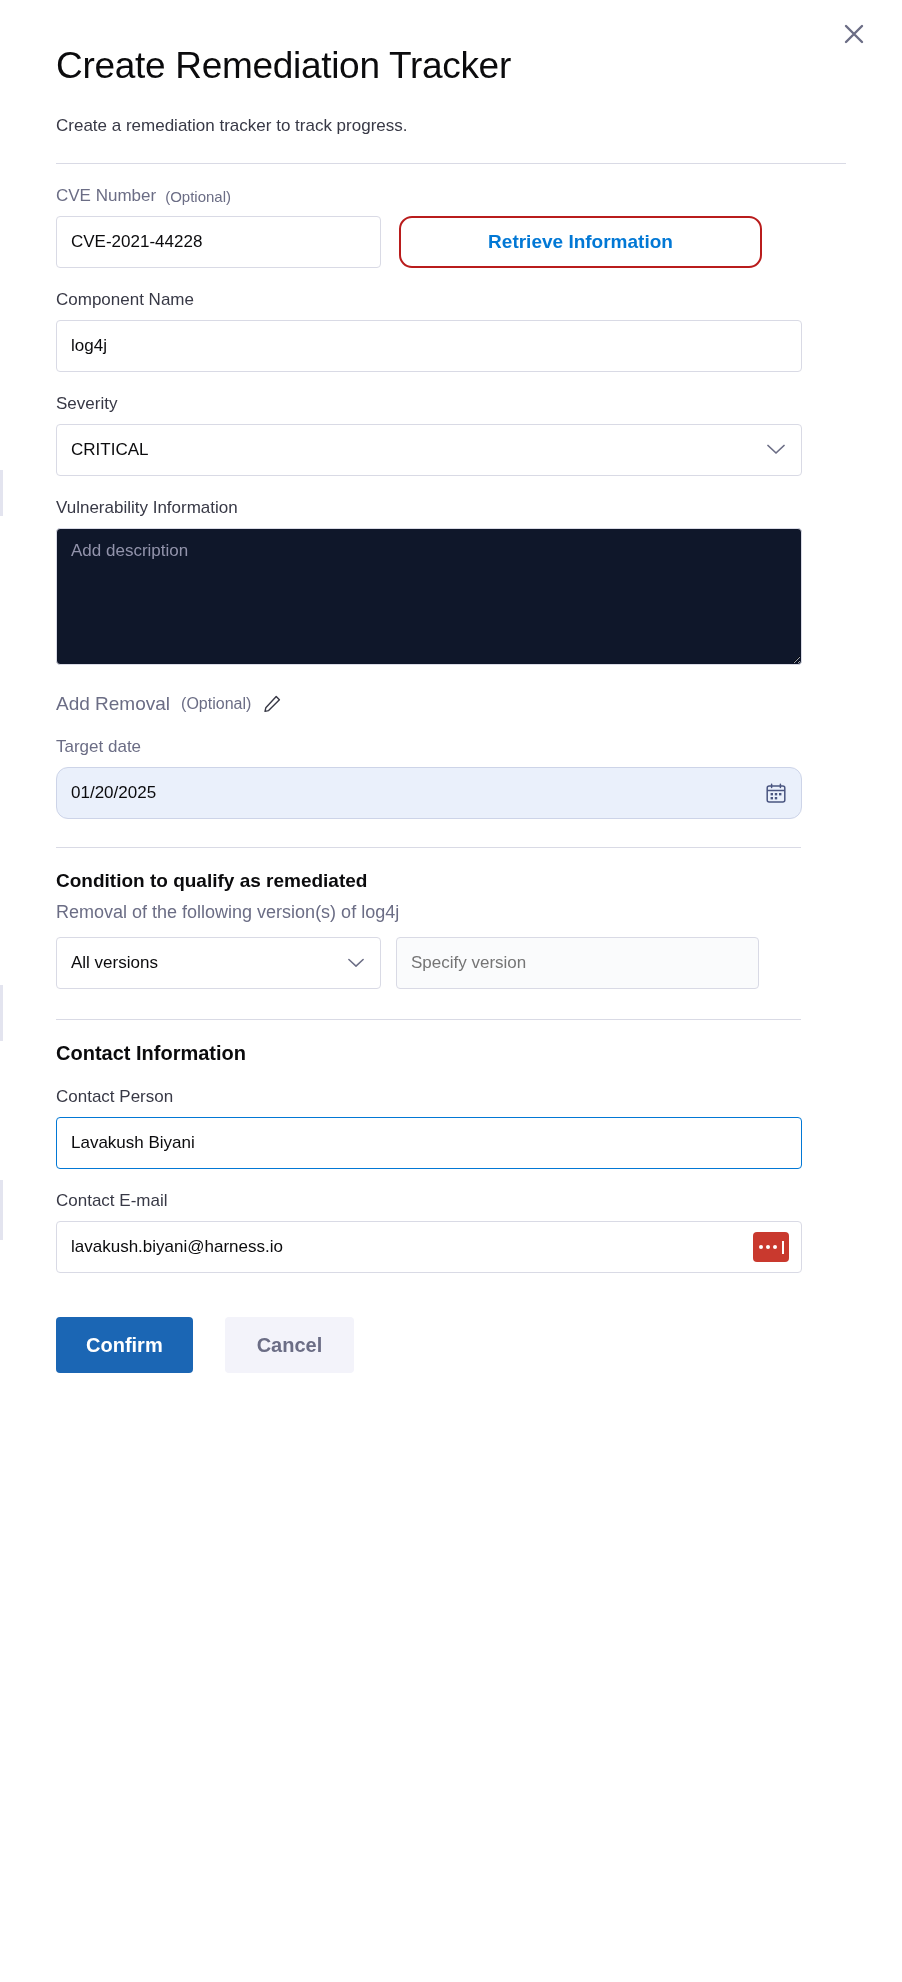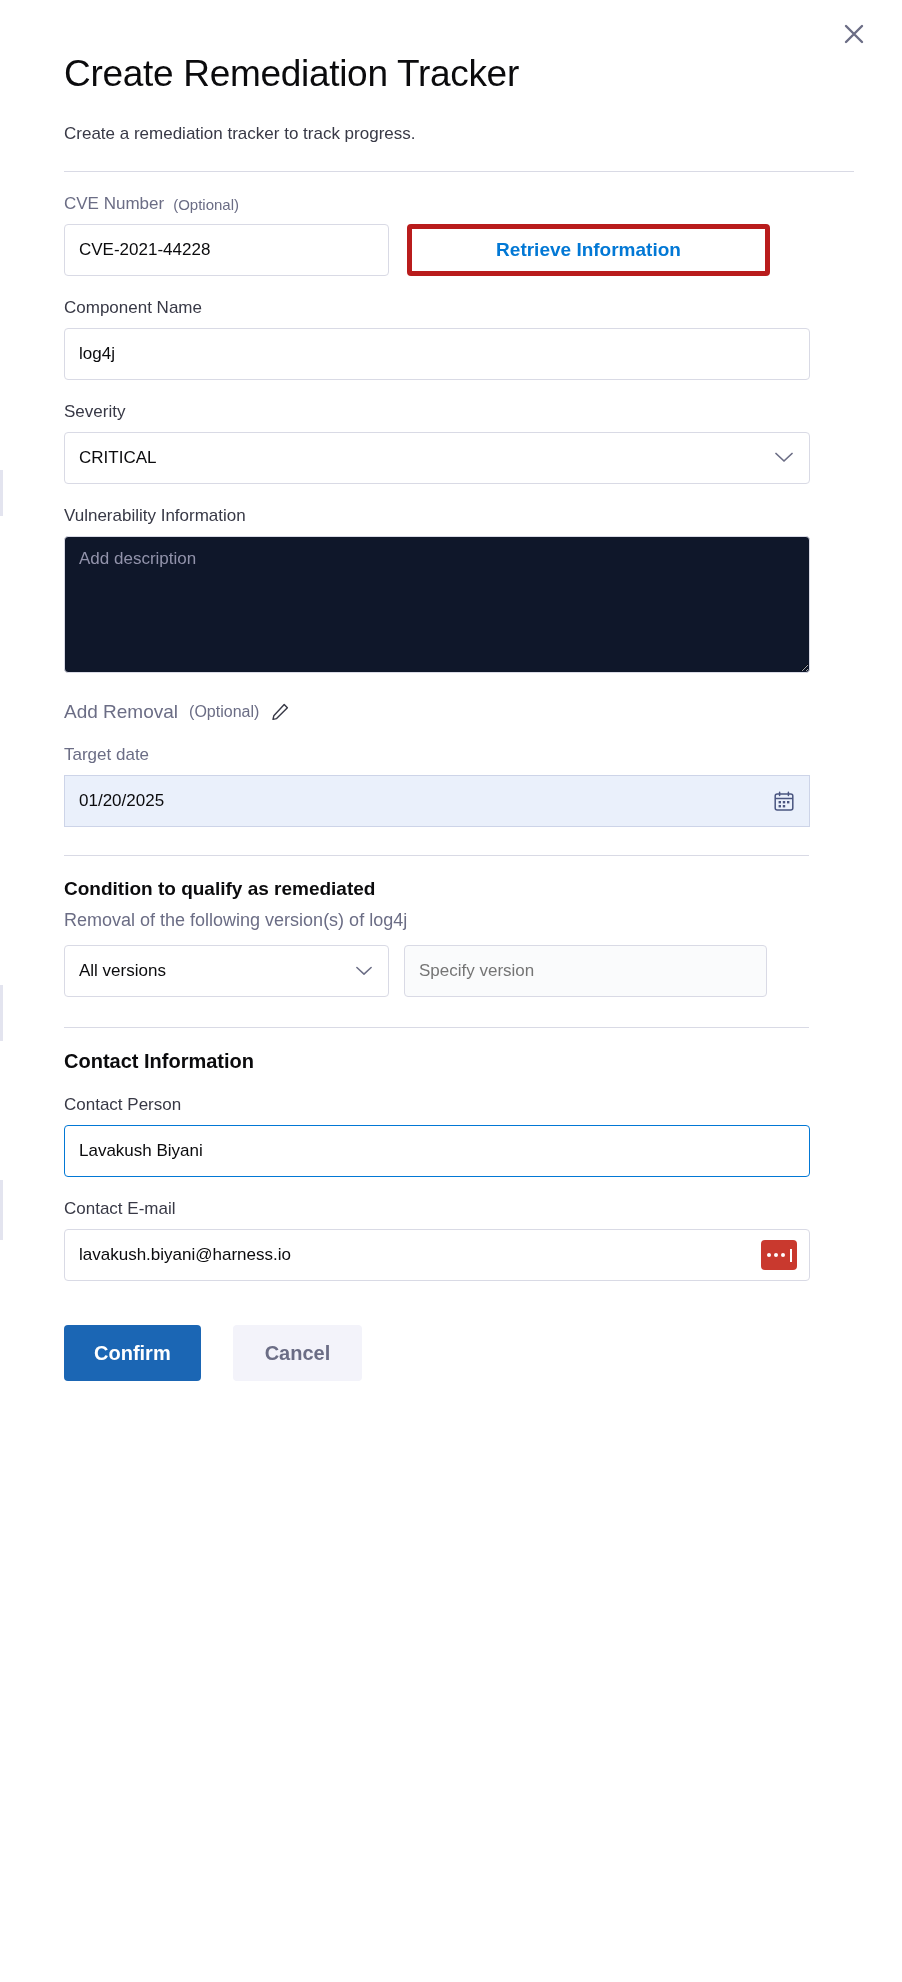--- a/index.html
+++ b/index.html
@@ -13,21 +13,21 @@
     min-height: 1982px;
     font-family: "Liberation Sans", sans-serif;
     color: #0b0b0d;
     position: relative;
   }
   .modal {
     position: relative;
     width: 902px;
     min-height: 1982px;
     background: #ffffff;
-    padding: 12px;
+    padding: 4px;
   }
   .close-btn {
     position: absolute;
     top: 14px;
     right: 28px;
     width: 40px;
     height: 40px;
     border: none;
     background: transparent;
     cursor: pointer;
@@ -99,22 +99,22 @@
   }
   .row {
     display: flex;
     align-items: flex-start;
     gap: 18px;
   }
   .cve-input { width: 325px; }
   .retrieve-btn {
     height: 52px;
     min-width: 363px;
-    border: 5px solid #b91c1c;
-    border-radius: 4px;
+    border: 2px solid #b91c1c;
+    border-radius: 13px;
     background: #ffffff;
     color: #0278d5;
     font-size: 19px;
     font-weight: 700;
     cursor: pointer;
     font-family: "Liberation Sans", sans-serif;
     display: flex;
     align-items: center;
     justify-content: center;
   }
@@ -167,21 +167,21 @@
   }
   .pencil {
     color: #383946;
     display: inline-flex;
     cursor: pointer;
   }
   .date-input {
     width: 746px;
     height: 52px;
     border: 1px solid #cdd4e8;
-    border-radius: 0;
+    border-radius: 12px;
     background: #eaf0fb;
     display: flex;
     align-items: center;
     justify-content: space-between;
     padding: 0 14px;
     font-size: 17px;
     color: #0b0b0d;
     cursor: pointer;
   }
   .cal-icon { color: #4a5580; display: inline-flex; }

